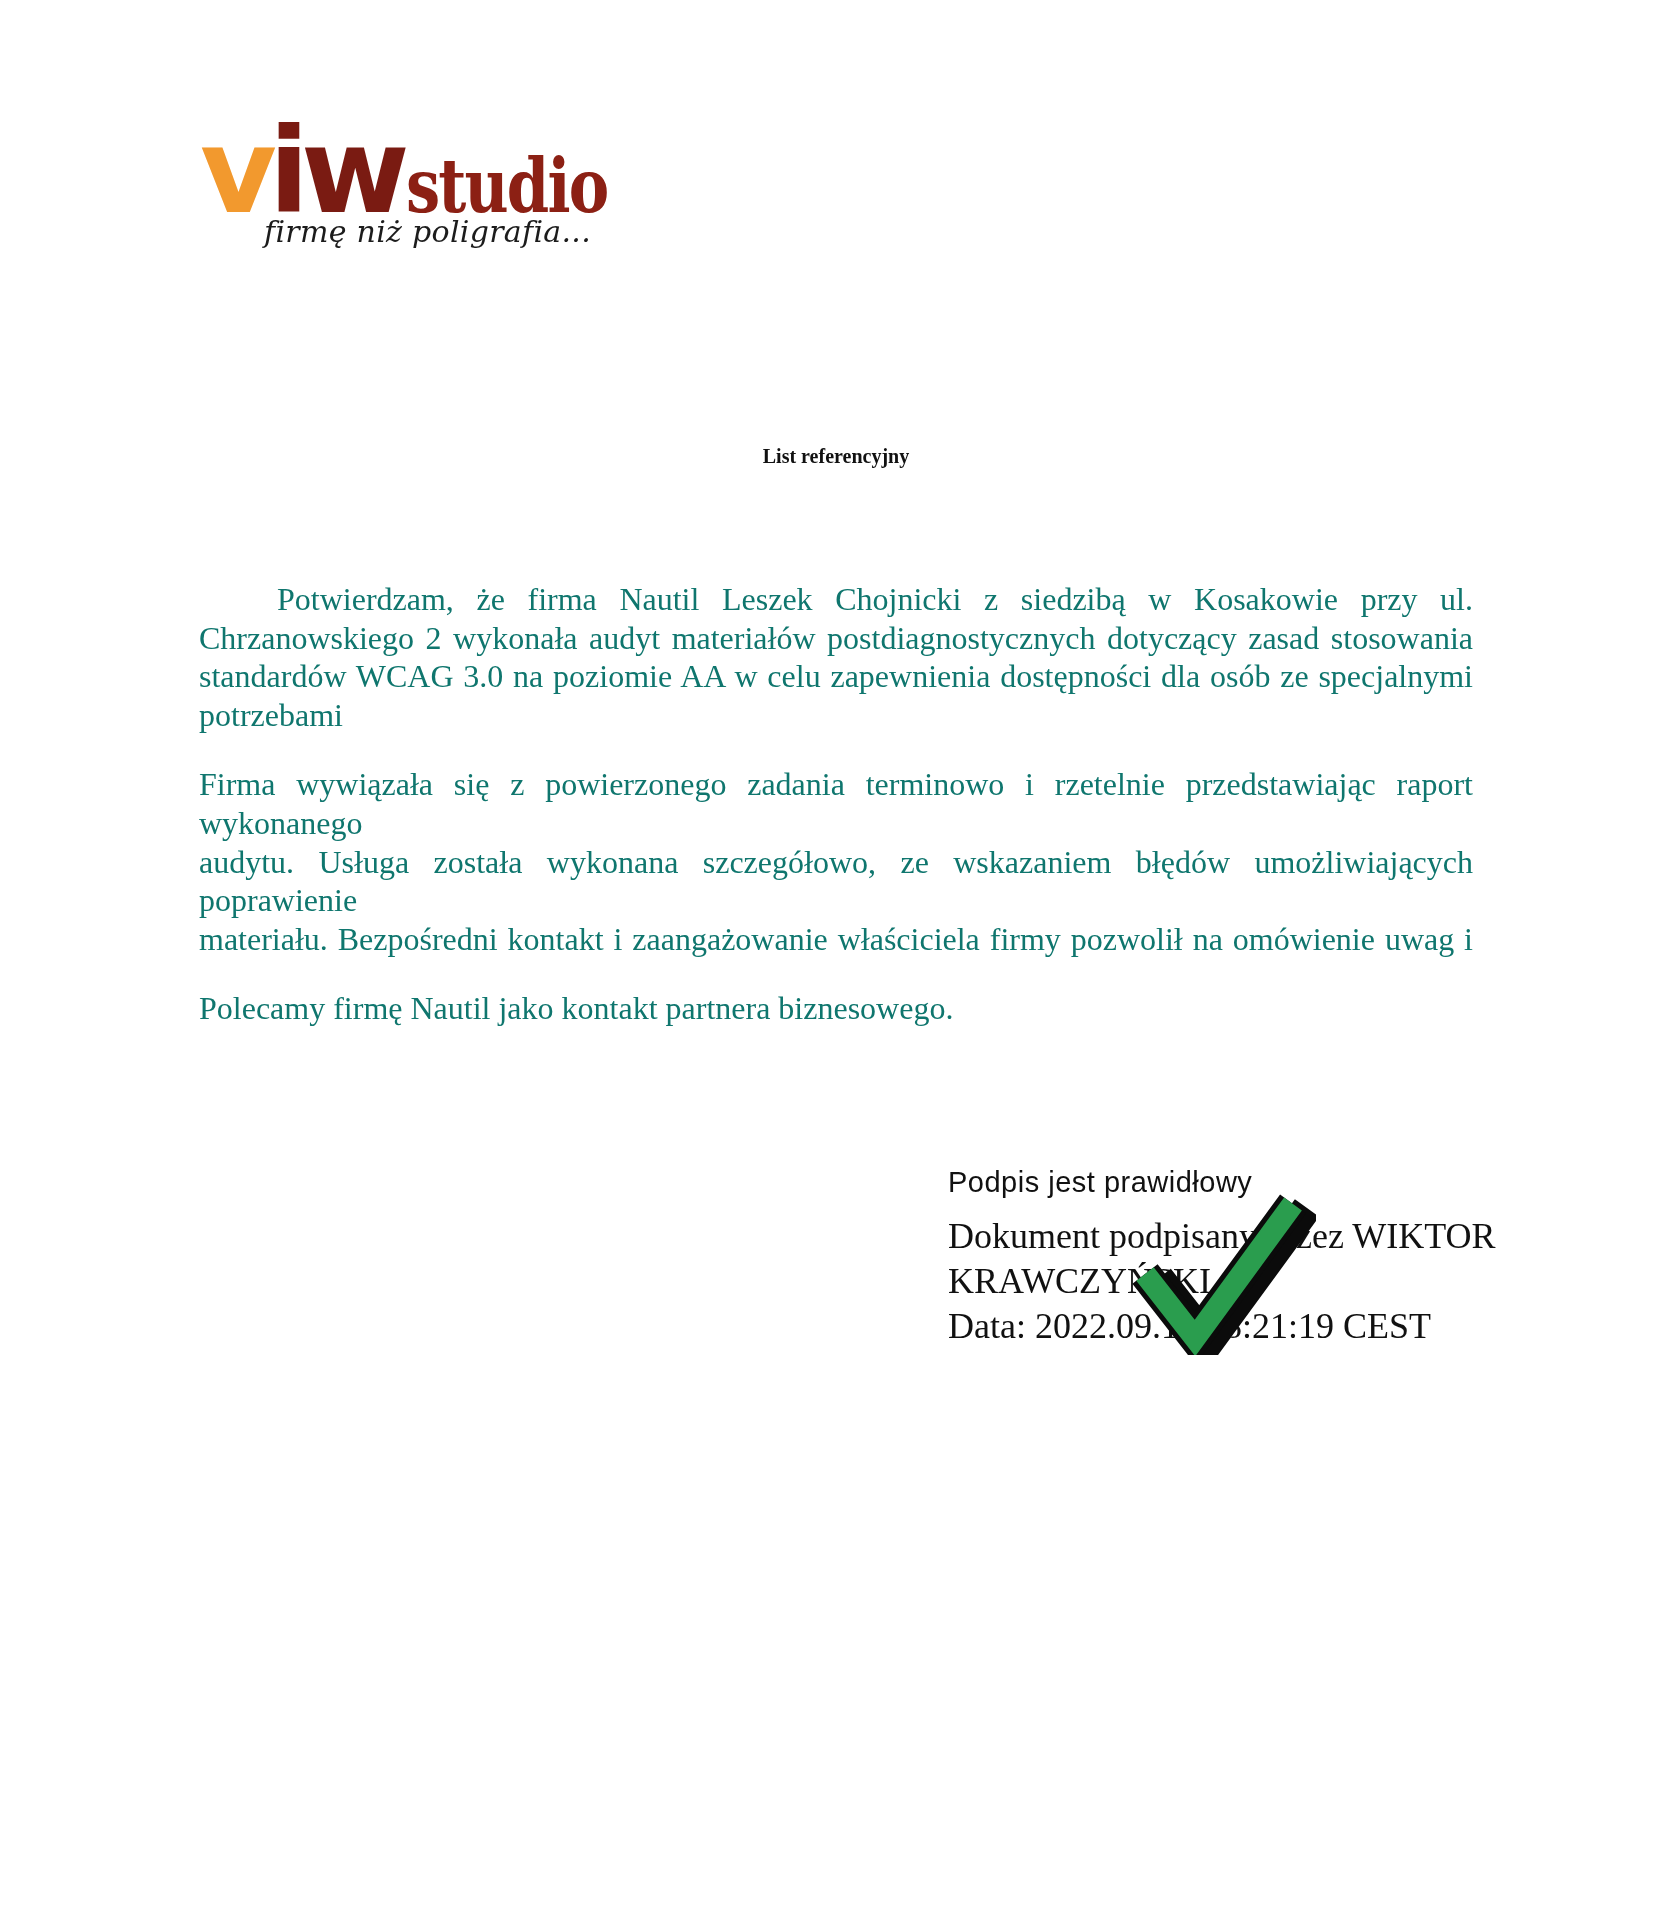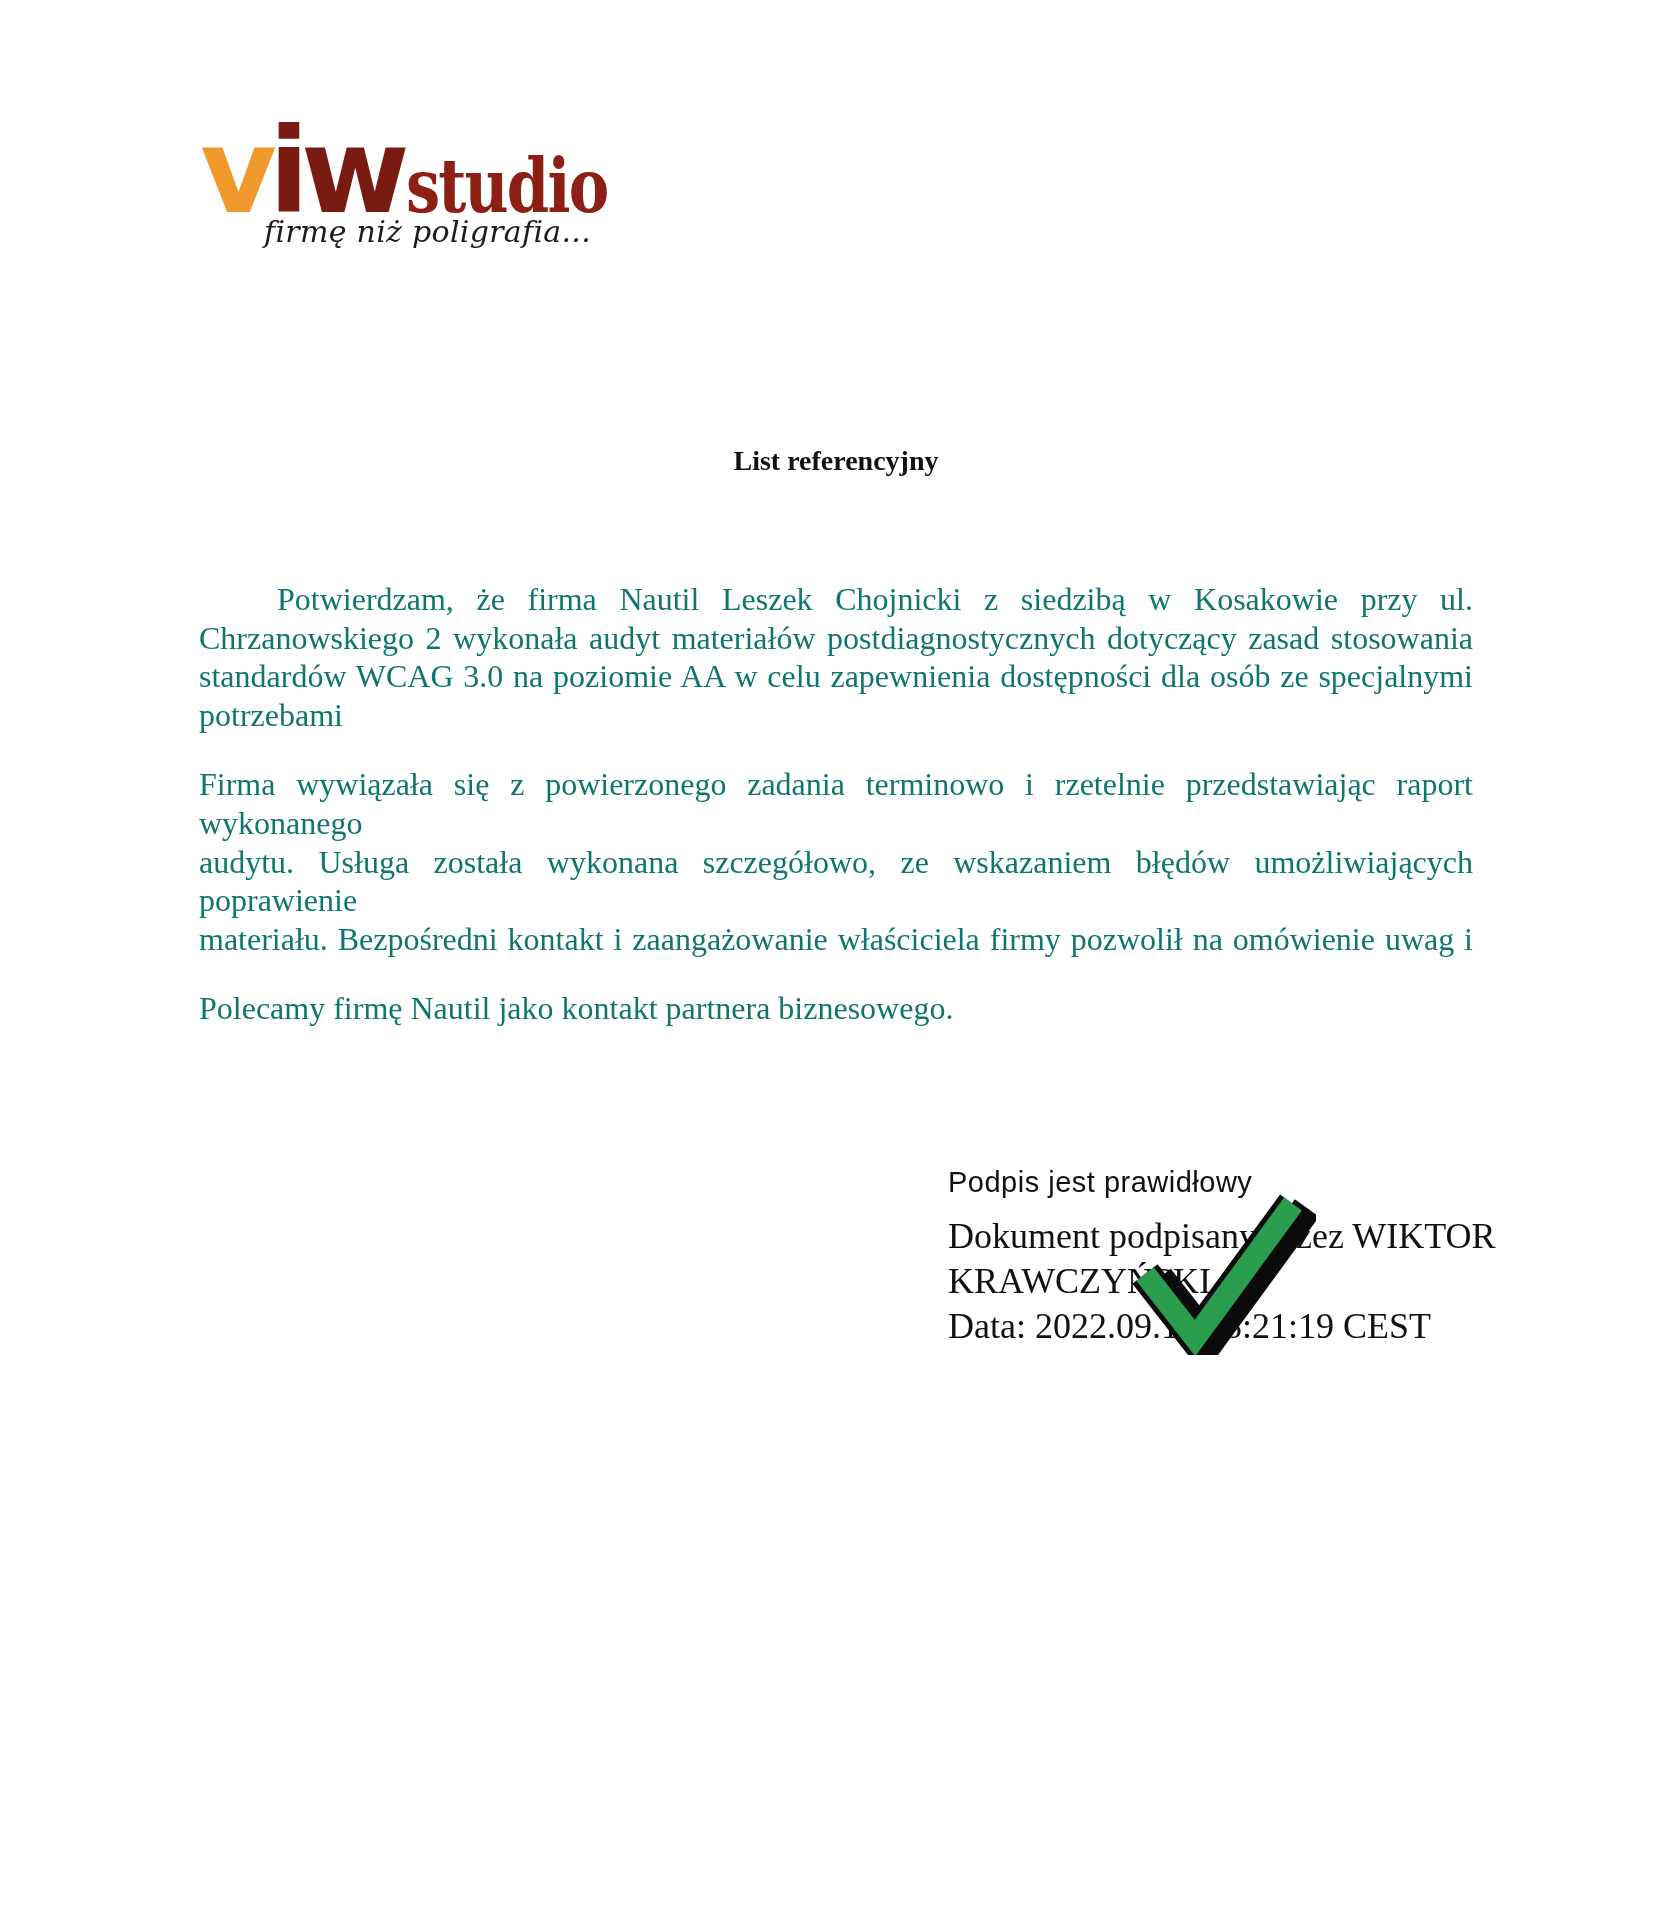--- a/index.html
+++ b/index.html
@@ -18,21 +18,21 @@
   .mark-iw{color:var(--logo-maroon);}
   .studio{display:inline-block;font-family:"DejaVu Serif", serif;font-weight:700;
           font-size:74px;line-height:1;color:var(--logo-studio);
           transform:scaleX(0.82);transform-origin:left bottom;
           letter-spacing:-0.03em;margin-left:4px;}
   .tagline{font-family:"DejaVu Serif", serif;font-style:italic;font-size:30px;
            color:#1c1c1c;margin:-16px 0 0 64px;letter-spacing:0.01em;}
   
   .title{position:absolute;left:199px;top:444px;width:1274px;margin:0;
          text-align:center;font-family:"Liberation Serif", serif;
-         font-weight:700;font-size:28px;line-height:1.2;color:#111;}
+         font-weight:700;font-size:20px;line-height:1.2;color:#111;}
   
   .content{position:absolute;left:199px;top:580px;width:1274px;
            font-size:32px;line-height:38.6px;color:#0f766e;}
   .para{margin:0 0 31px 0;}
   .line{text-align:justify;text-align-last:justify;}
   .line.last{text-align-last:left;}
   .line.indent{text-indent:78px;}
   
   .sig{position:absolute;left:948px;top:1166px;width:545px;color:#111;}
   .sig-status{font-family:"Liberation Sans", sans-serif;font-weight:400;

